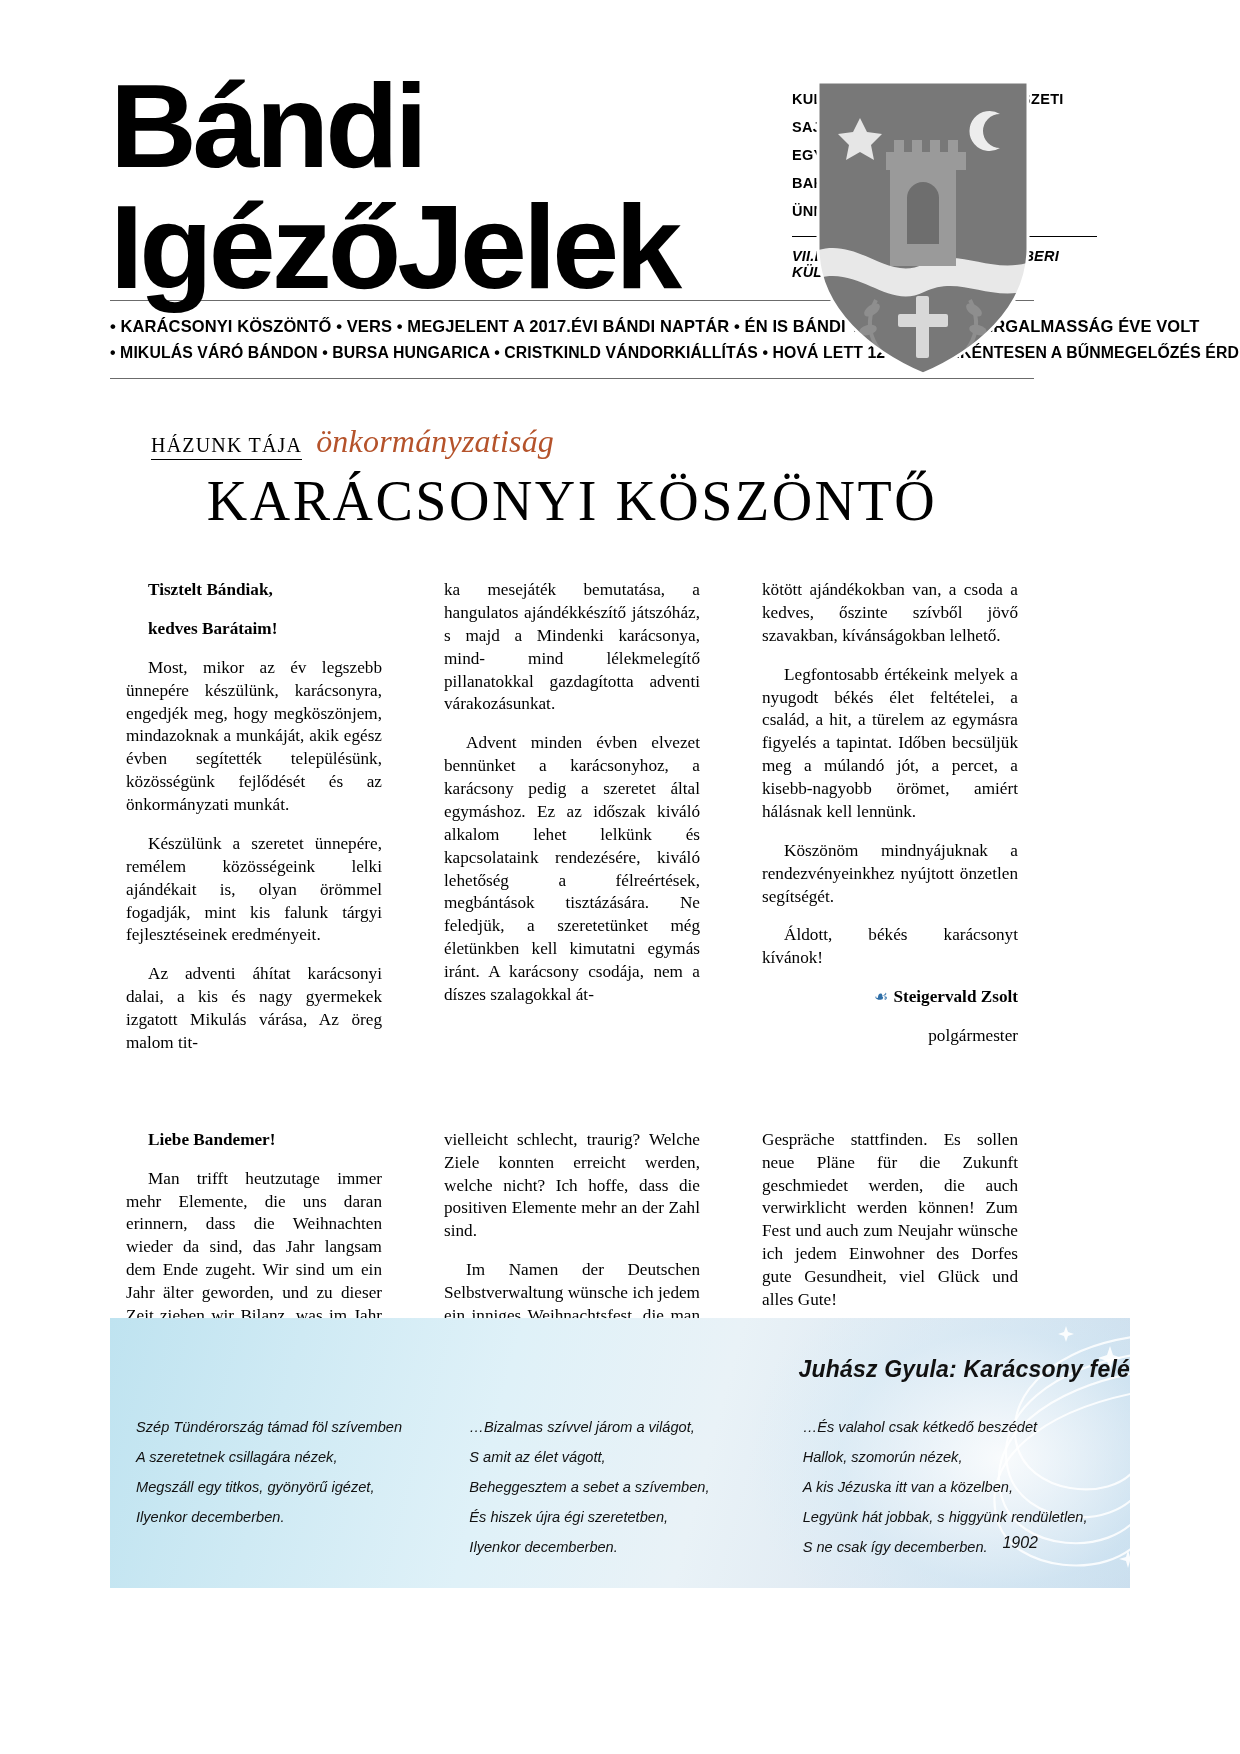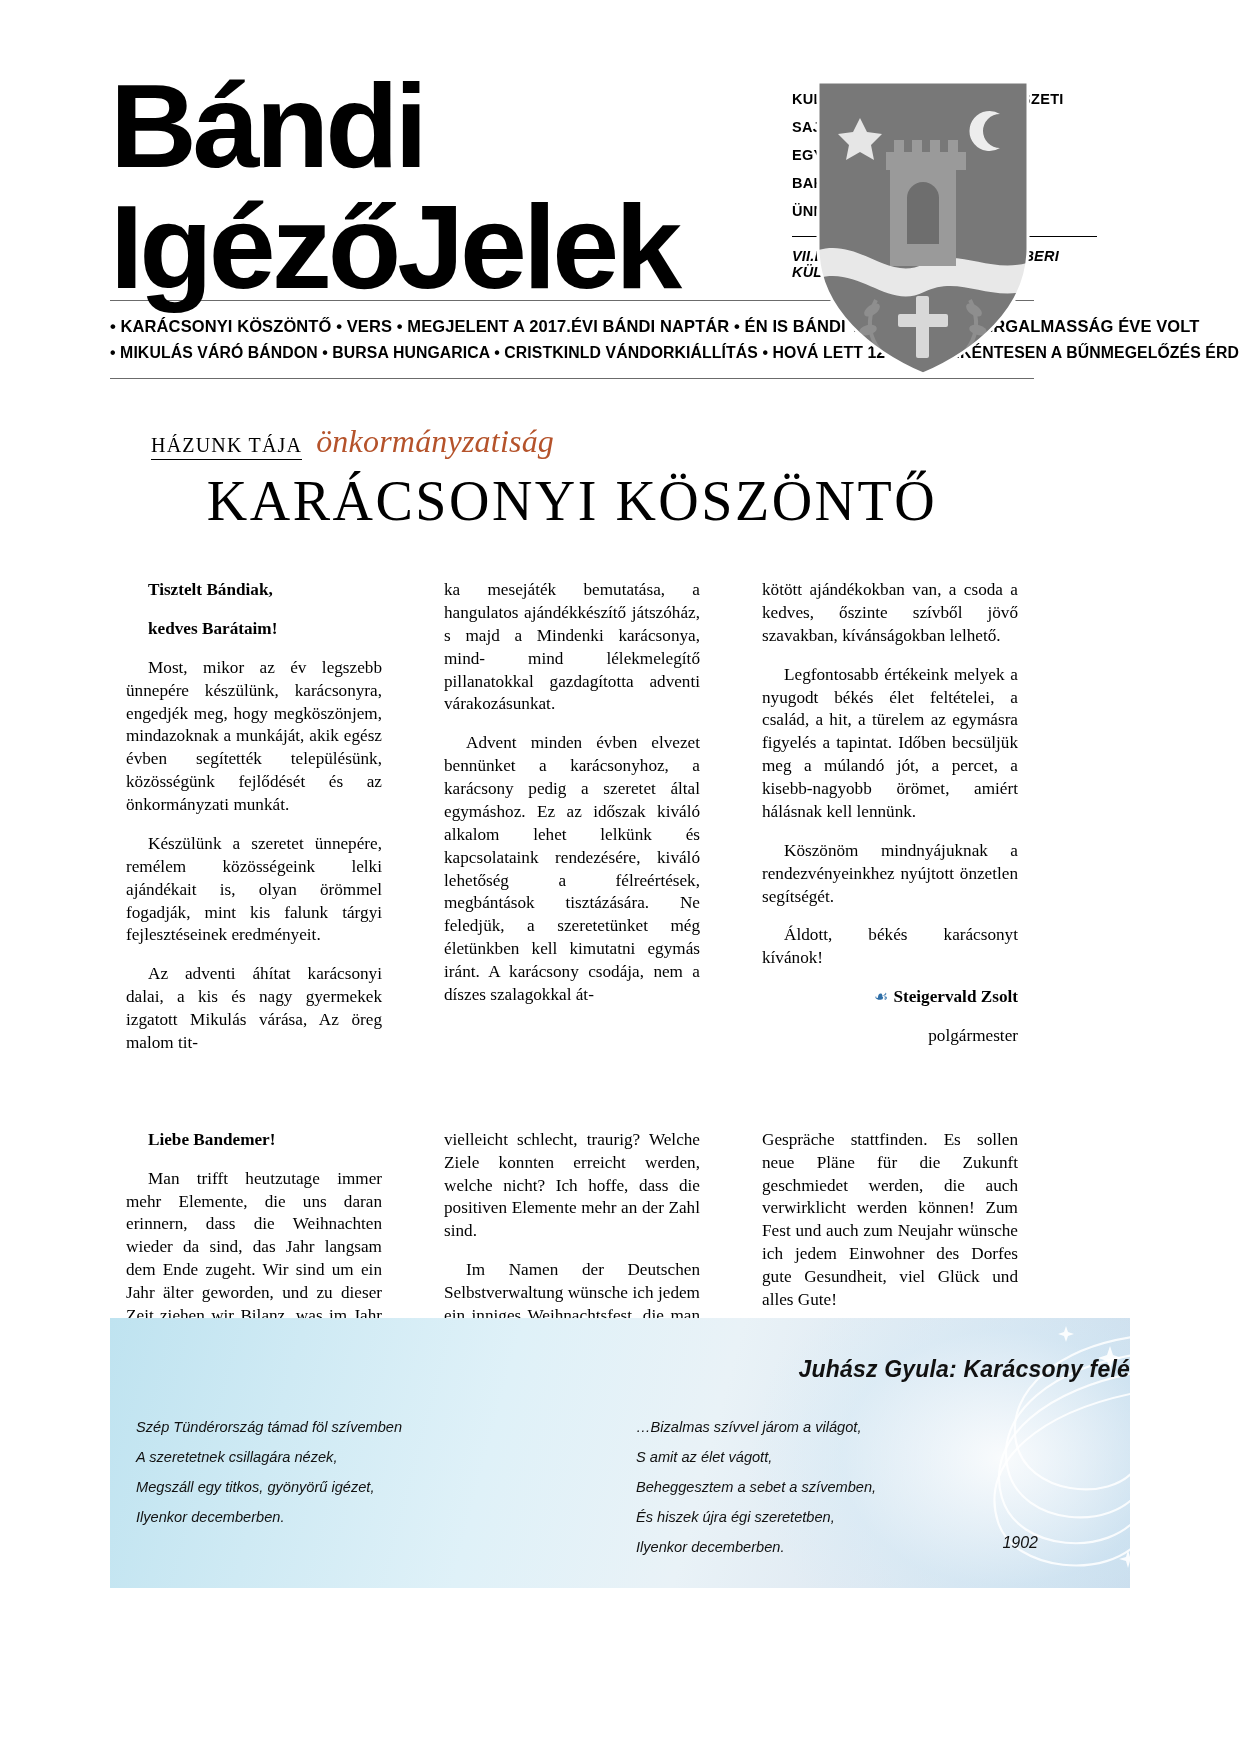--- a/index.html
+++ b/index.html
@@ -392,17 +392,24 @@
         <span>Megszáll egy titkos, gyönyörű igézet,</span>
         <span>Ilyenkor decemberben.</span>
       </div>
       <div class="poem-col">
         <span>…Bizalmas szívvel járom a világot,</span>
         <span>S amit az élet vágott,</span>
         <span>Beheggesztem a sebet a szívemben,</span>
         <span>És hiszek újra égi szeretetben,</span>
         <span>Ilyenkor decemberben.</span>
       </div>
+      <div class="poem-col">
+        <span>…És valahol csak kétkedő beszédet</span>
+        <span>Hallok, szomorún nézek,</span>
+        <span>A kis Jézuska itt van a közelben,</span>
+        <span>Legyünk hát jobbak, s higgyünk rendületlen,</span>
+        <span>S ne csak így decemberben.</span>
+      </div>
     </div>
     <div class="poem-year">1902</div>
   </div>
 
 </div>
 
 </body></html>

